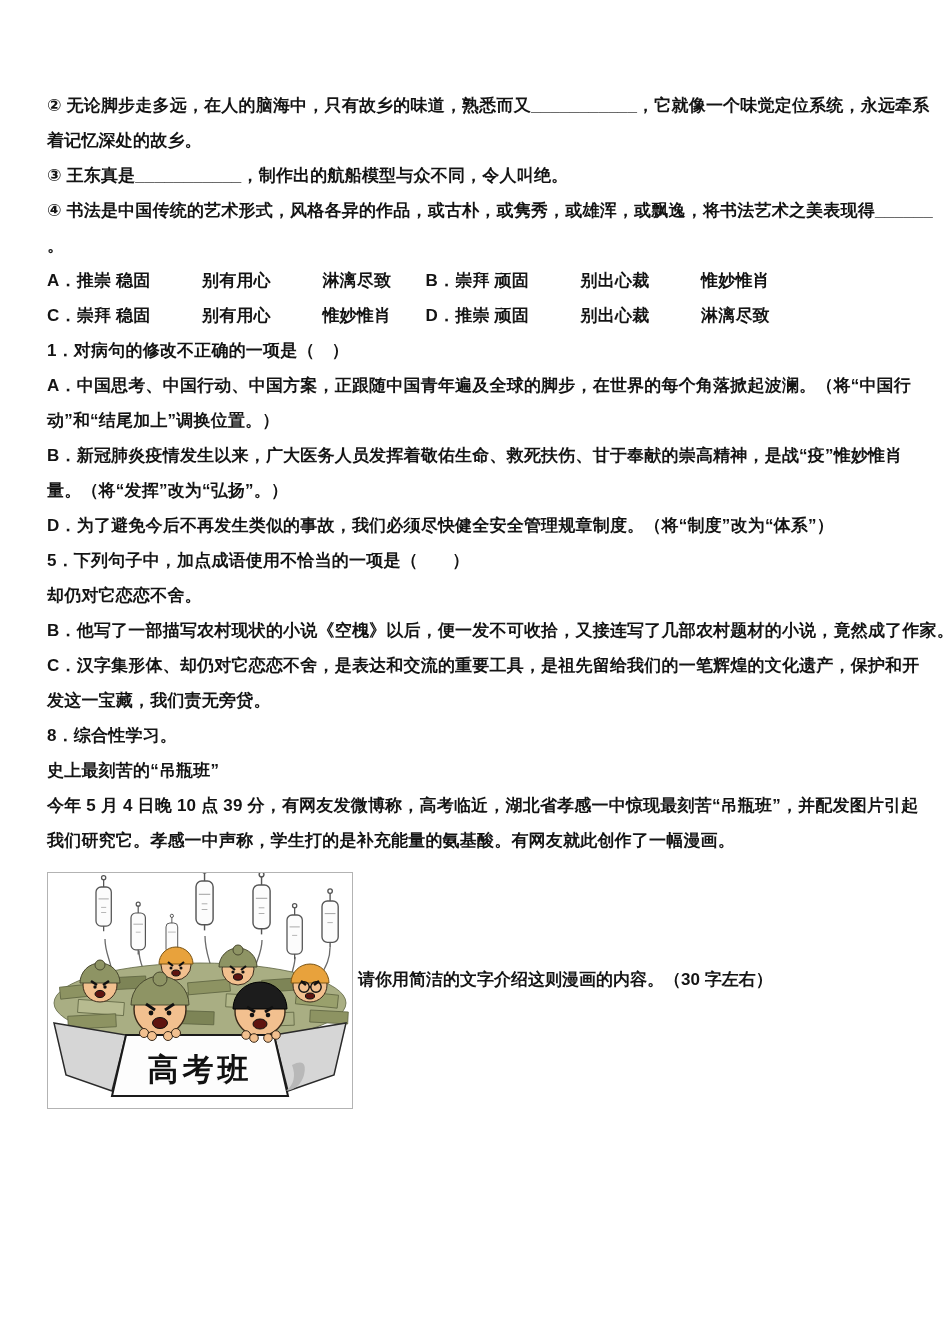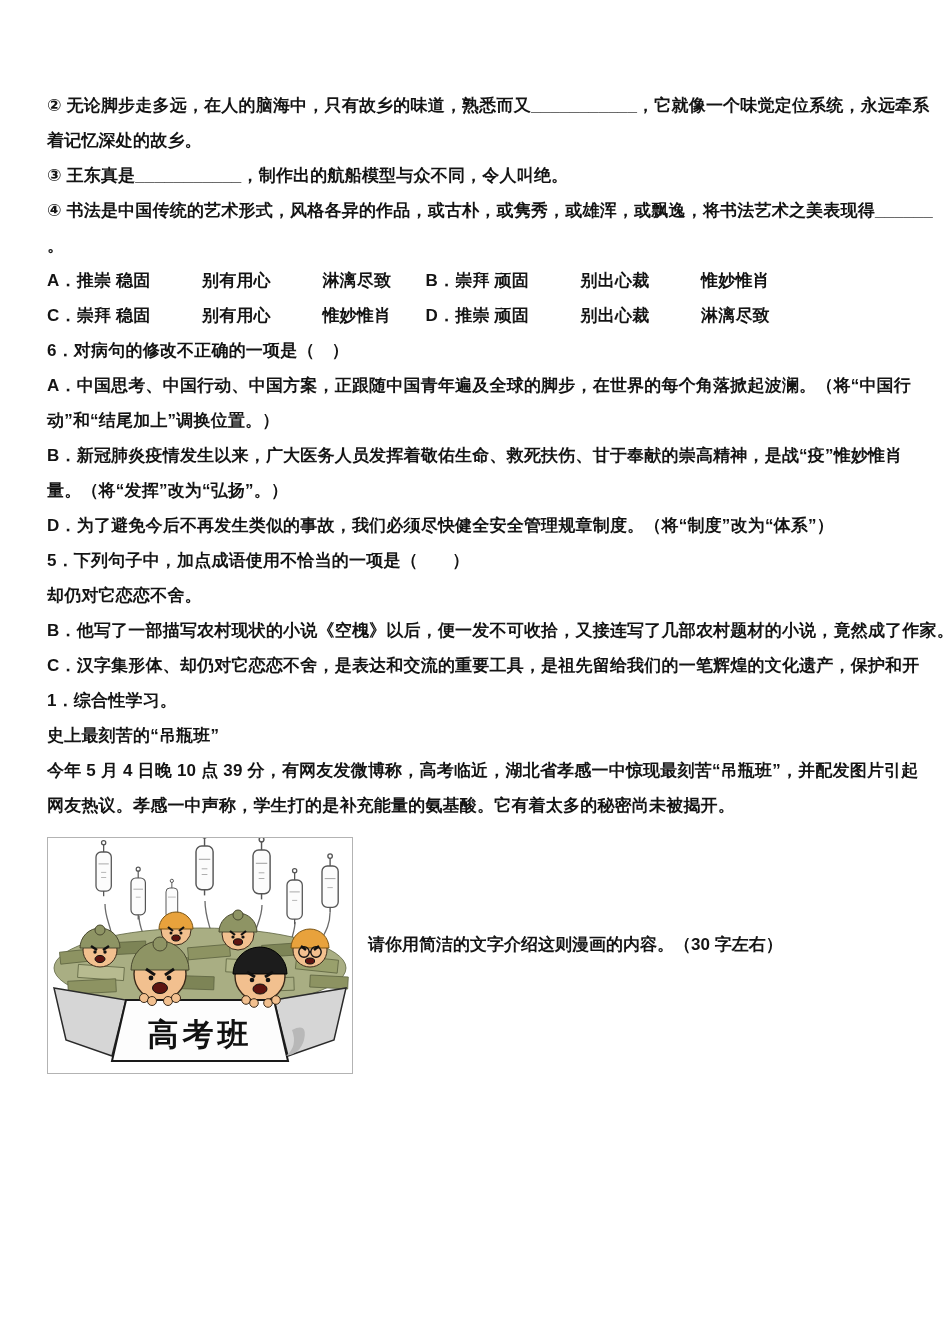--- a/index.html
+++ b/index.html
@@ -14,49 +14,50 @@
   }
   .line{
     white-space:pre;line-height:35px;height:35px;
     letter-spacing:0.2px;
   }
   .figure-row{display:flex;align-items:flex-start;margin-top:14px;}
   .cartoon-frame{
     flex:none;width:304px;height:235px;
     border:1px solid #b3b3b3;background:#a16207;overflow:hidden;
   }
-  .caption{margin-left:15px;margin-top:96px;white-space:pre;line-height:24px;}
+  .caption{margin-left:5px;margin-top:96px;white-space:pre;line-height:24px;}
 </style>
 </head>
 <body>
 
 <div class="page">
 
   <div>
     <div class="line">② 无论脚步走多远，在人的脑海中，只有故乡的味道，熟悉而又___________，它就像一个味觉定位系统，永远牵系</div>
     <div class="line">着记忆深处的故乡。</div>
     <div class="line">③ 王东真是___________，制作出的航船模型与众不同，令人叫绝。</div>
     <div class="line">④ 书法是中国传统的艺术形式，风格各异的作品，或古朴，或隽秀，或雄浑，或飘逸，将书法艺术之美表现得______</div>
     <div class="line">。</div>
     <div class="line">A．推崇 稳固　　　别有用心　　　淋漓尽致　　B．崇拜 顽固　　　别出心裁　　　惟妙惟肖</div>
     <div class="line">C．崇拜 稳固　　　别有用心　　　惟妙惟肖　　D．推崇 顽固　　　别出心裁　　　淋漓尽致</div>
-    <div class="line">6．对病句的修改不正确的一项是（　）</div>
+    <div class="line">1．对病句的修改不正确的一项是（　）</div>
     <div class="line">A．中国思考、中国行动、中国方案，正跟随中国青年遍及全球的脚步，在世界的每个角落掀起波澜。（将“中国行</div>
     <div class="line">动”和“结尾加上”调换位置。）</div>
     <div class="line">B．新冠肺炎疫情发生以来，广大医务人员发挥着敬佑生命、救死扶伤、甘于奉献的崇高精神，是战“疫”惟妙惟肖</div>
     <div class="line">量。（将“发挥”改为“弘扬”。）</div>
     <div class="line">D．为了避免今后不再发生类似的事故，我们必须尽快健全安全管理规章制度。（将“制度”改为“体系”）</div>
     <div class="line">5．下列句子中，加点成语使用不恰当的一项是（　　）</div>
     <div class="line">却仍对它恋恋不舍。</div>
     <div class="line">B．他写了一部描写农村现状的小说《空槐》以后，便一发不可收拾，又接连写了几部农村题材的小说，竟然成了作家。</div>
     <div class="line">C．汉字集形体、却仍对它恋恋不舍，是表达和交流的重要工具，是祖先留给我们的一笔辉煌的文化遗产，保护和开</div>
-    <div class="line">1．综合性学习。</div>
+    <div class="line">发这一宝藏，我们责无旁贷。</div>
+    <div class="line">8．综合性学习。</div>
     <div class="line">史上最刻苦的“吊瓶班”</div>
     <div class="line">今年 5 月 4 日晚 10 点 39 分，有网友发微博称，高考临近，湖北省孝感一中惊现最刻苦“吊瓶班”，并配发图片引起</div>
-    <div class="line">网友热议。孝感一中声称，学生打的是补充能量的氨基酸。它有着太多的秘密尚未被揭开。</div>
+    <div class="line">我们研究它。孝感一中声称，学生打的是补充能量的氨基酸。有网友就此创作了一幅漫画。</div>
   </div>
 
   <div class="figure-row">
     <div class="cartoon-frame">
       <svg viewBox="0 0 304 235" width="304" height="235">
         <rect width="304" height="235" fill="#ffffff"></rect>
 
         <g fill="none" stroke="#6a6a6a" stroke-width="1.3">
           <path d="M57 66 C57 80 63 88 64 100"></path>
           <path d="M91 78 C91 88 95 94 97 102"></path>

